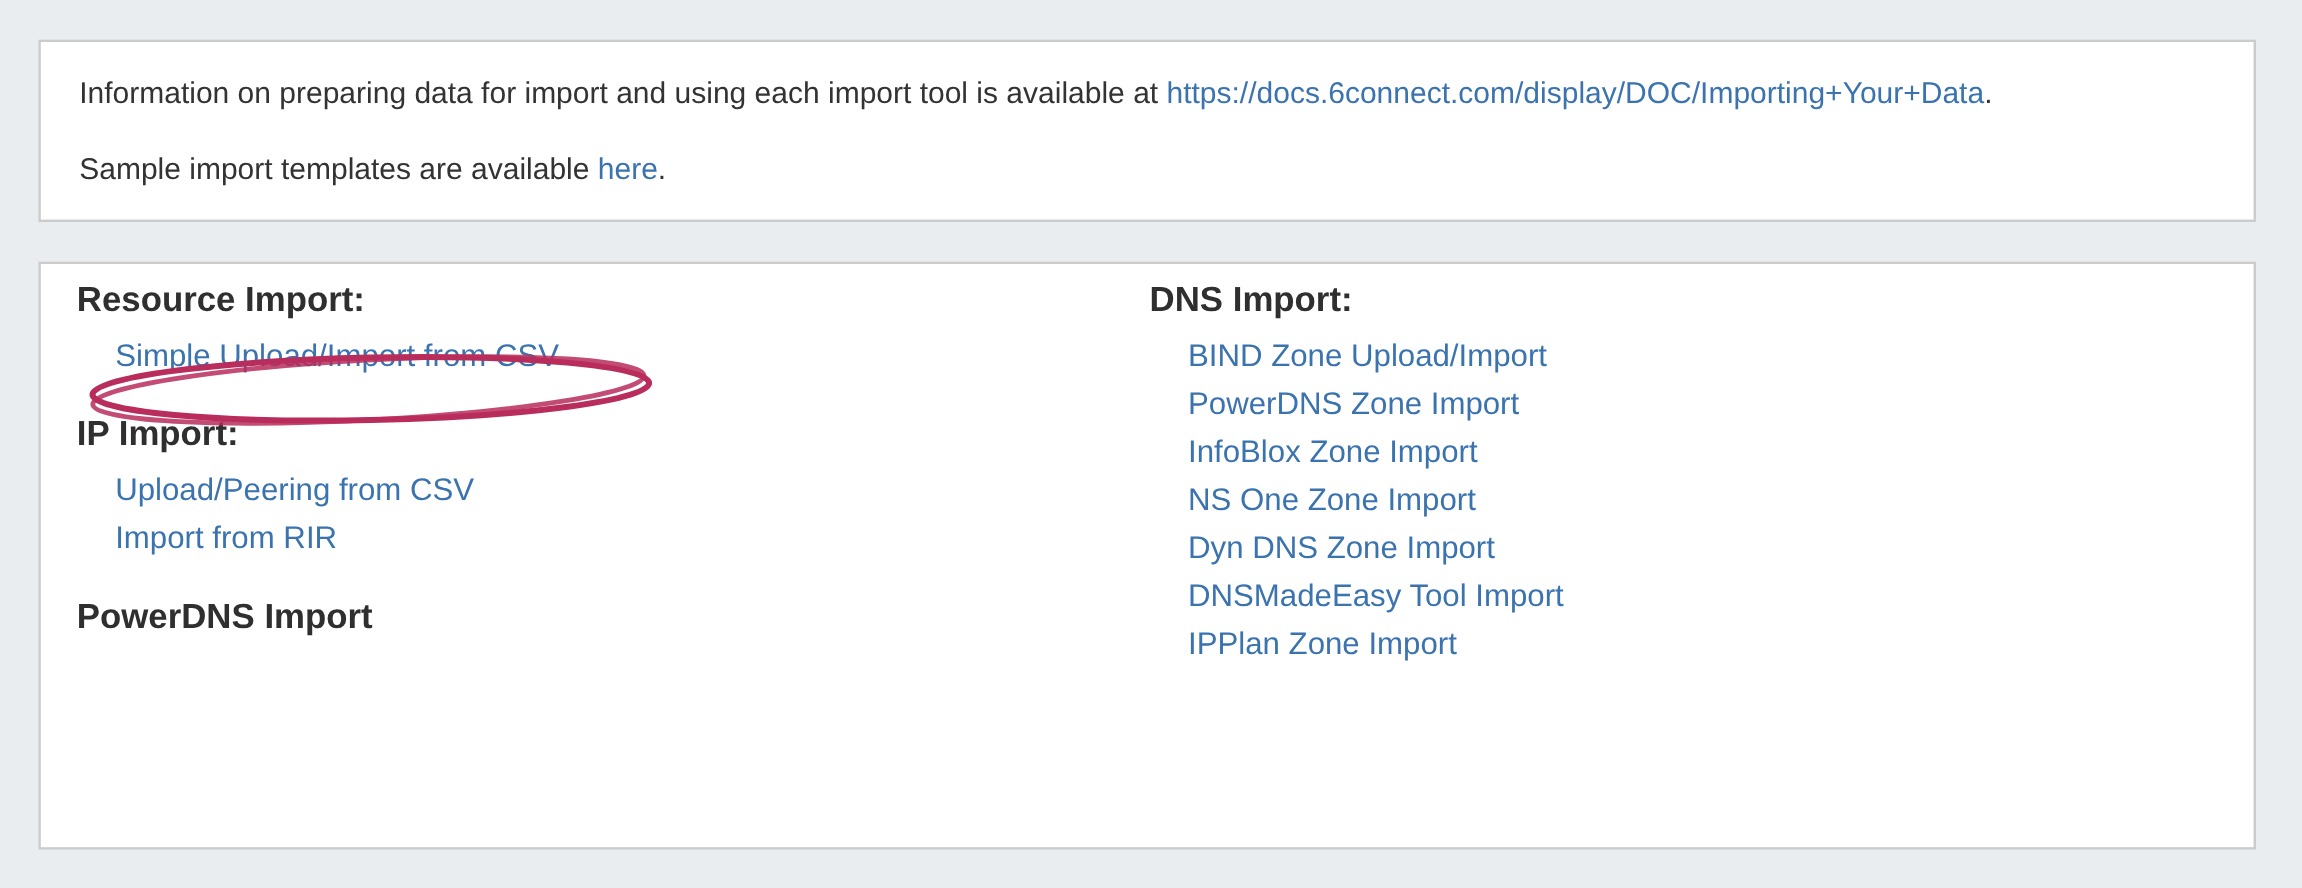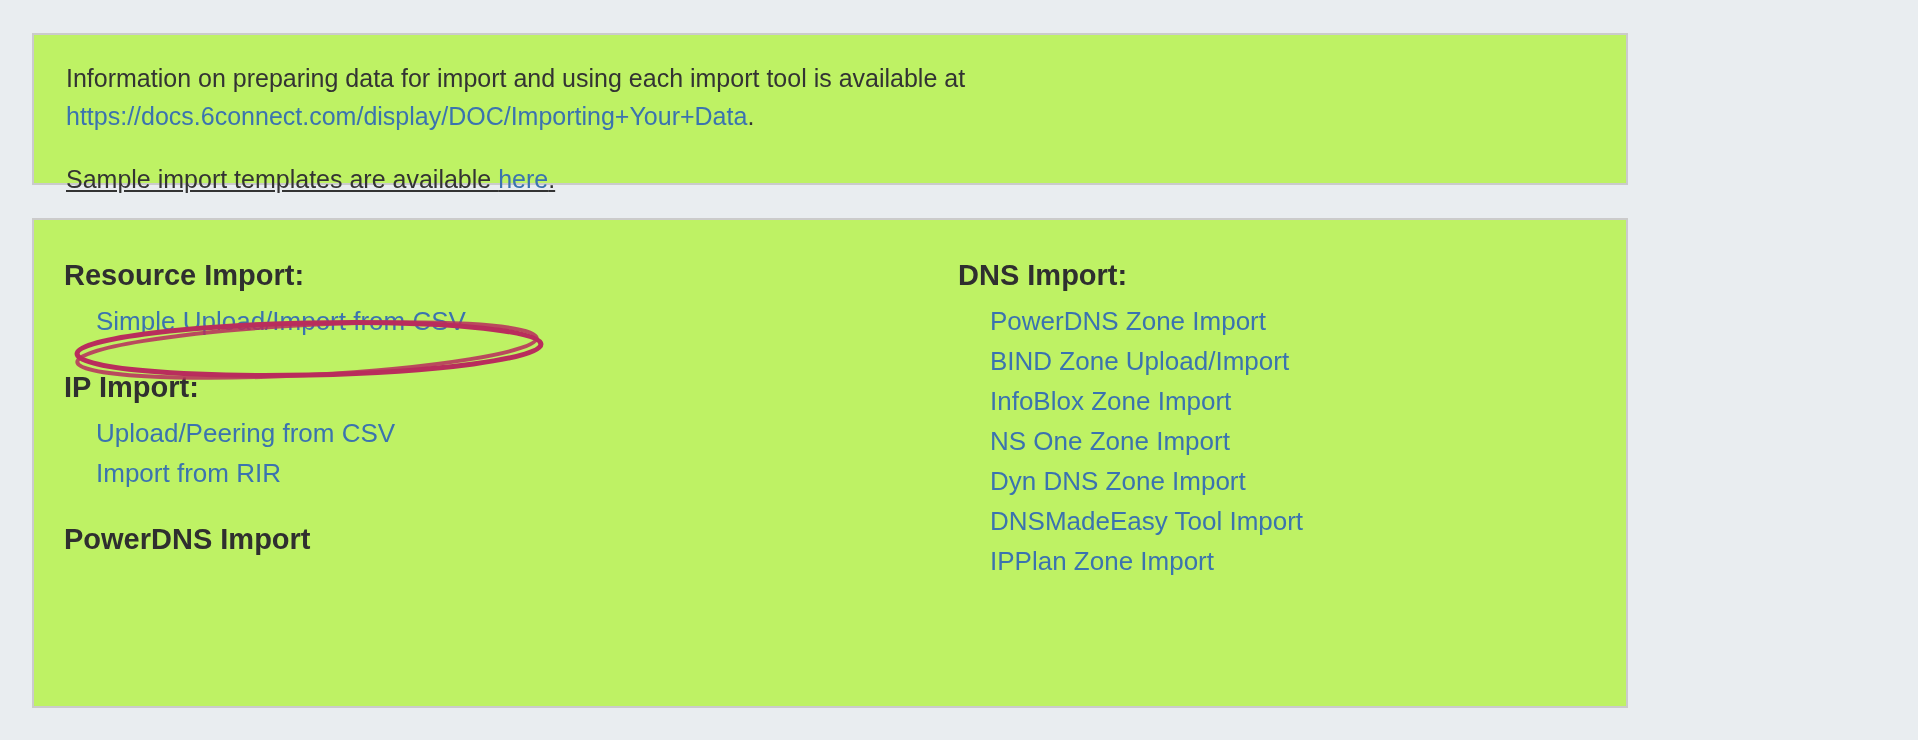--- a/index.html
+++ b/index.html
@@ -6,42 +6,42 @@
   html, body {
     width: 1918px; height: 740px;
     background: #e9edf0;
     font-family: "Liberation Sans", "DejaVu Sans", sans-serif;
     color: #333333;
     overflow: hidden;
   }
   .panel {
     position: absolute;
     left: 32px;
-    width: 1596px;
-    background: #bef264;
+    width: 1848px;
+    background: #ffffff;
     border: 2px solid #cbcbcb;
   }
   .info-panel {
     top: 33px;
     height: 152px;
     padding: 24px 32px;
     font-size: 25px;
     line-height: 38px;
   }
   .info-panel p { margin: 0 0 25px 0; }
-  .info-panel p:last-child { margin-bottom: 0; text-decoration: underline; }
+  .info-panel p:last-child { margin-bottom: 0; }
   a.text-link {
     color: #3b73af;
     text-decoration: none;
     cursor: pointer;
   }
   .import-panel {
     top: 218px;
     height: 490px;
-    padding: 37px 30px;
+    padding: 12px 30px;
   }
   .cols { display: flex; position: relative; }
   .col-left { width: 894px; flex: 0 0 894px; }
   .col-right { flex: 1; }
   h3.import-heading {
     font-size: 29px;
     line-height: 36px;
     font-weight: bold;
     color: #2f2f2f;
     margin: 0 0 8px 0;
@@ -96,22 +96,22 @@
 
       <svg class="annotation-overlay" viewBox="0 0 490 70" xmlns="http://www.w3.org/2000/svg">
         <ellipse cx="241" cy="34" rx="232" ry="26" fill="none" stroke="#b92d5c" stroke-width="5" transform="rotate(-1.2 241 34)"></ellipse>
         <ellipse cx="239" cy="35" rx="230" ry="25" fill="none" stroke="#b92d5c" stroke-width="4" opacity="0.85" transform="rotate(-3 239 35)"></ellipse>
       </svg>
     </div>
 
     <div class="col-right">
       <h3 class="import-heading">DNS Import:</h3>
       <div class="link-list">
+        <a class="import-link">BIND Zone Upload/Import</a>
         <a class="import-link">PowerDNS Zone Import</a>
-        <a class="import-link">BIND Zone Upload/Import</a>
         <a class="import-link">InfoBlox Zone Import</a>
         <a class="import-link">NS One Zone Import</a>
         <a class="import-link">Dyn DNS Zone Import</a>
         <a class="import-link">DNSMadeEasy Tool Import</a>
         <a class="import-link">IPPlan Zone Import</a>
       </div>
     </div>
   </div>
 </div>
 

